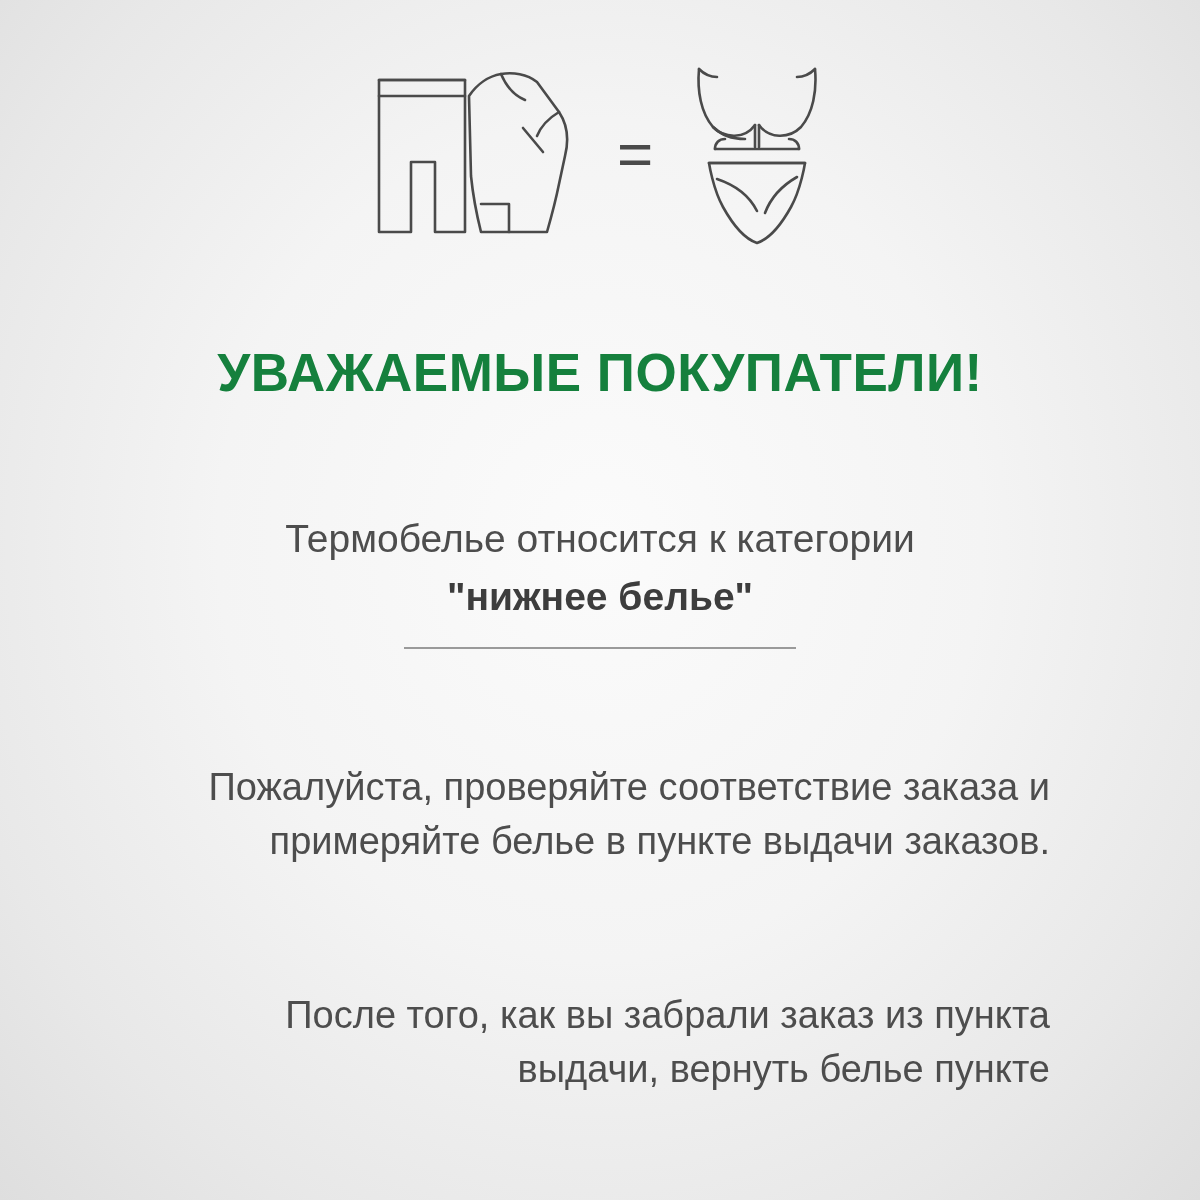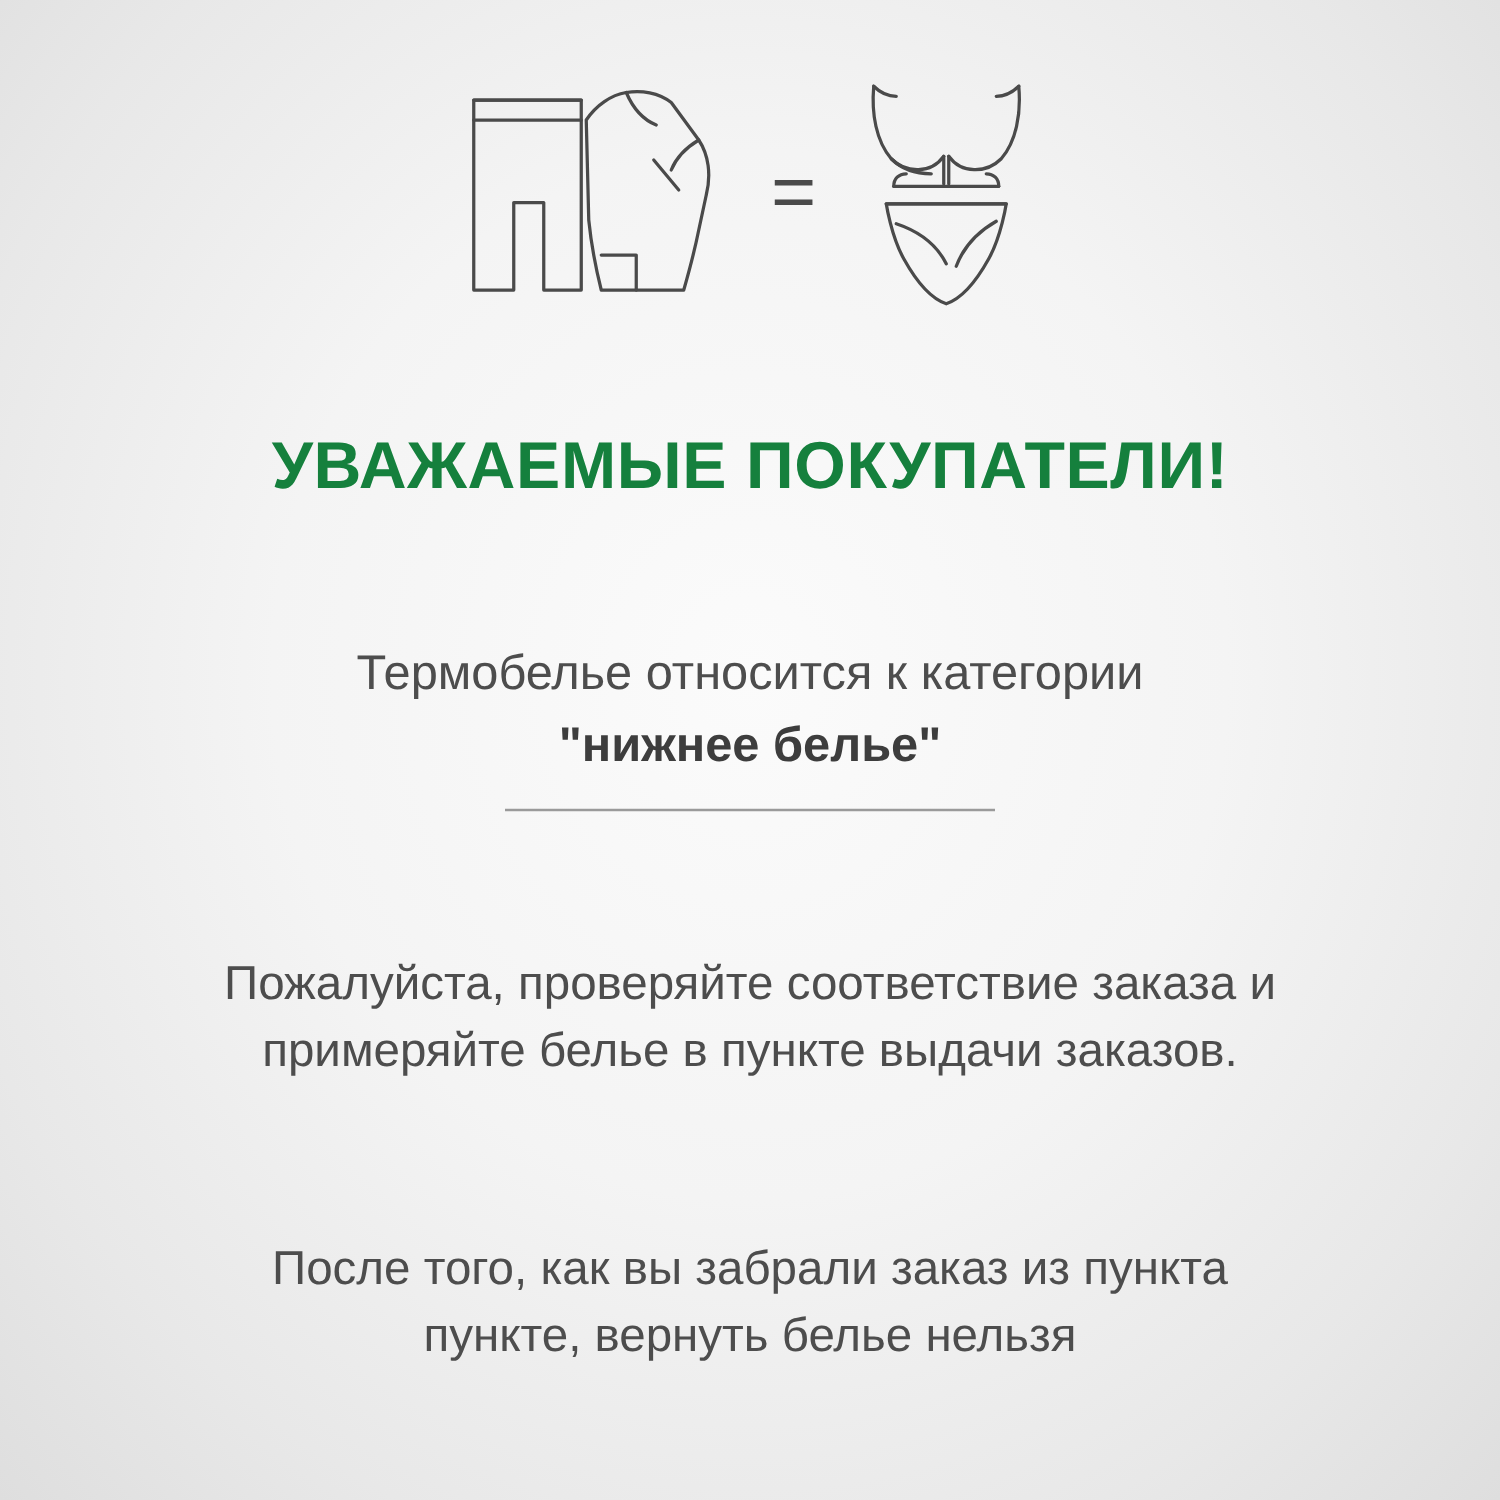--- a/index.html
+++ b/index.html
@@ -79,21 +79,21 @@
   }
   .divider {
     width: 392px;
     height: 2px;
     background: #9a9a9a;
     margin: 24px auto 0 auto;
   }
 
   
   .paragraph {
-    text-align: center;
+    text-align: right;
     font-size: 38px;
     font-weight: 400;
     color: #4d4d4d;
     line-height: 1.42;
     width: 900px;
   }
   .paragraph-1 { margin-top: 112px; }
   .paragraph-2 { margin-top: 82px; }
 </style>
 </head>
@@ -144,15 +144,15 @@
 
   <h1 class="headline">УВАЖАЕМЫЕ ПОКУПАТЕЛИ!</h1>
 
   <div class="category-block">
     <div class="category-line1">Термобелье относится к категории</div>
     <div class="category-line2">"нижнее белье"</div>
     <div class="divider"></div>
   </div>
 
   <p class="paragraph paragraph-1">Пожалуйста, проверяйте соответствие заказа и примеряйте белье в пункте выдачи заказов.</p>
-  <p class="paragraph paragraph-2">После того, как вы забрали заказ из пункта пункте, вернуть белье нельзя</p>
+  <p class="paragraph paragraph-2">После того, как вы забрали заказ из пункта выдачи, вернуть белье пункте</p>
 
 </div>
 
 </body></html>

